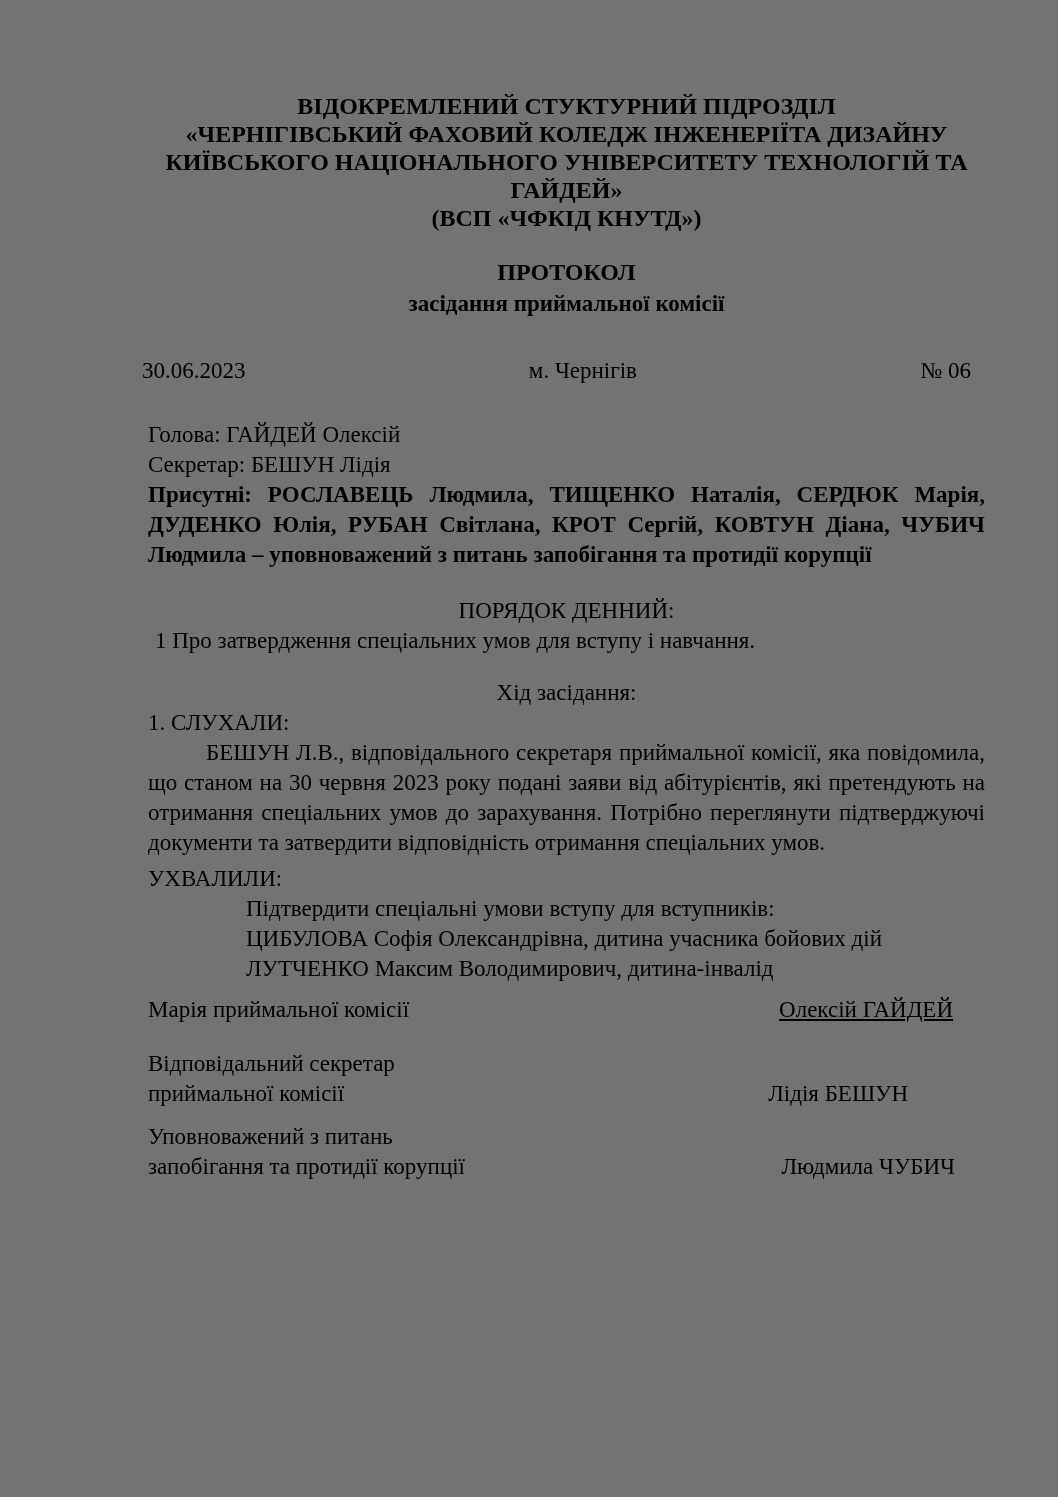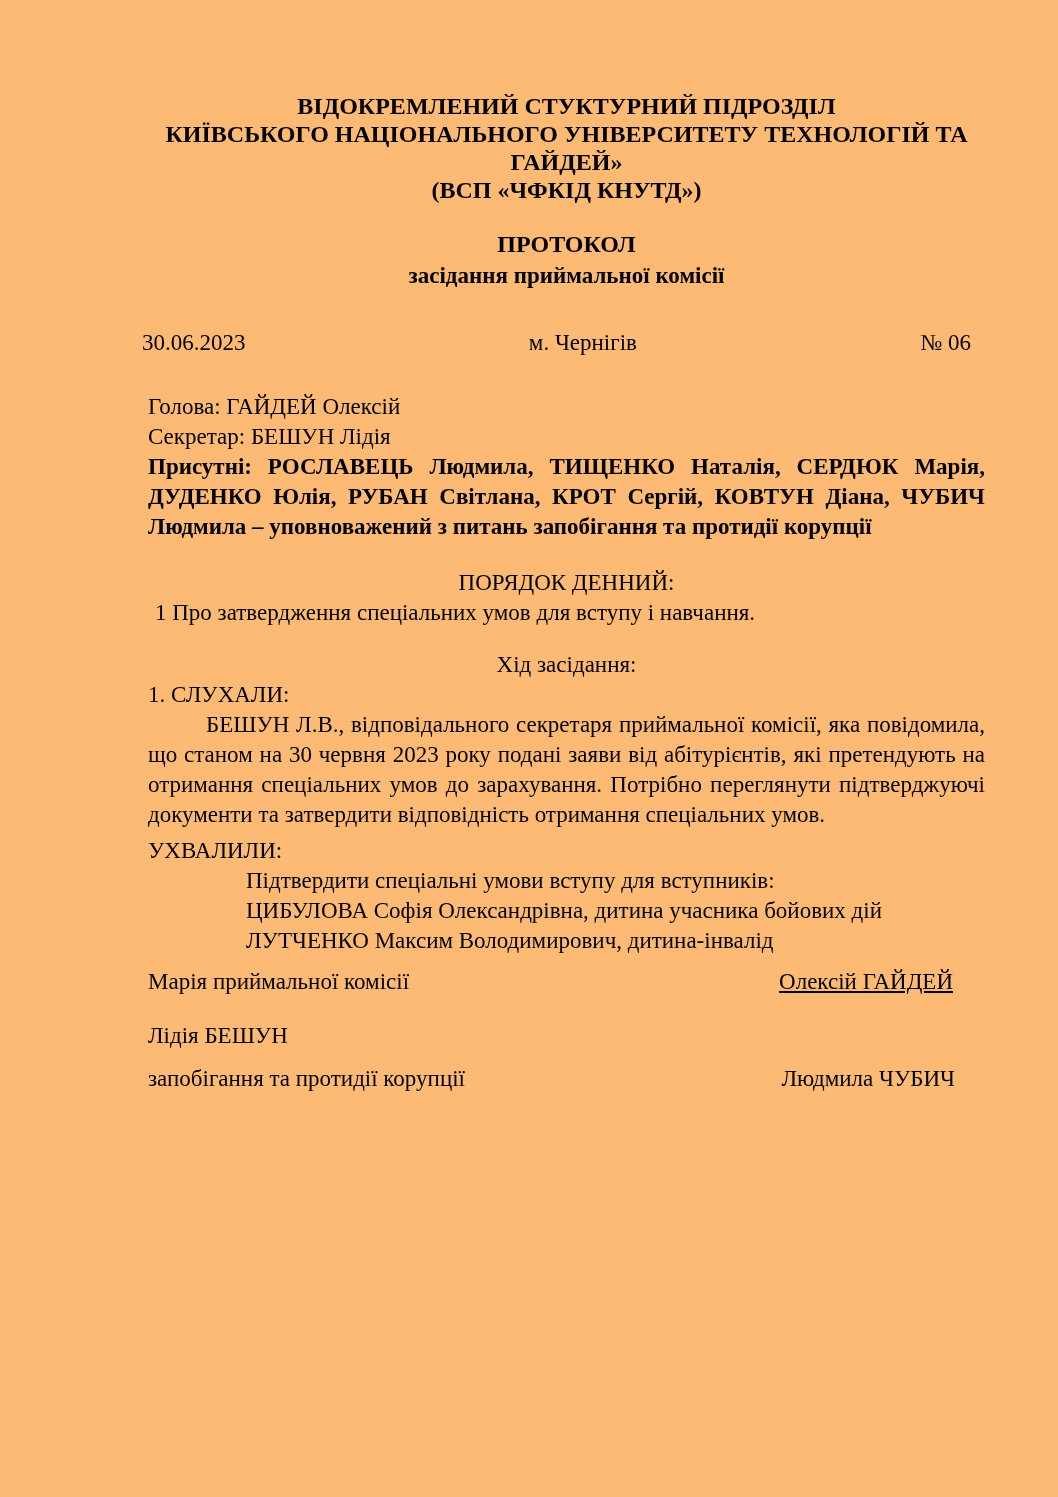--- a/index.html
+++ b/index.html
@@ -1,20 +1,20 @@
 <!DOCTYPE html>
 <html lang="uk"><head>
 <meta charset="utf-8">
 <style>
   html, body { margin: 0; padding: 0; background: #ffffff; }
   .page {
     position: relative;
     width: 1058px;
     height: 1497px;
-    background: #fdba74;
+    background: #737373;
     color: #000000;
     font-family: "Liberation Serif", "DejaVu Serif", serif;
     font-size: 23px;
     line-height: 30px;
     box-sizing: border-box;
     overflow: hidden;
   }
   .content {
     box-sizing: border-box;
     padding: 92px 73px 0 148px;
@@ -51,20 +51,21 @@
   .sig-name-3 { margin-right: 30px; }
 </style>
 </head>
 <body>
 
 <div class="page">
   <div class="content">
 
     <div class="org-header">
       <div class="org-line">ВІДОКРЕМЛЕНИЙ СТУКТУРНИЙ ПІДРОЗДІЛ</div>
+      <div class="org-line">«ЧЕРНІГІВСЬКИЙ ФАХОВИЙ КОЛЕДЖ ІНЖЕНЕРІЇТА ДИЗАЙНУ</div>
       <div class="org-line">КИЇВСЬКОГО НАЦІОНАЛЬНОГО УНІВЕРСИТЕТУ ТЕХНОЛОГІЙ ТА</div>
       <div class="org-line">ГАЙДЕЙ»</div>
       <div class="org-line">(ВСП «ЧФКІД КНУТД»)</div>
     </div>
 
     <div class="doc-title">ПРОТОКОЛ</div>
     <div class="doc-subtitle">засідання приймальної комісії</div>
 
     <div class="meta-row">
       <span class="meta-date">30.06.2023</span>
@@ -95,25 +96,30 @@
     <div class="signatures">
 
       <div class="sig-row">
         <div class="sig-role">
           <div class="line">Марія приймальної комісії</div>
         </div>
         <div class="sig-name sig-name-1">Олексій ГАЙДЕЙ</div>
       </div>
 
       <div class="sig-row">
+        <div class="sig-role">
+          <div class="line">Відповідальний секретар</div>
+          <div class="line">приймальної комісії</div>
+        </div>
         <div class="sig-name sig-name-2">Лідія БЕШУН</div>
       </div>
 
       <div class="sig-row sig-row-3">
         <div class="sig-role">
+          <div class="line">Уповноважений з питань</div>
           <div class="line">запобігання та протидії корупції</div>
         </div>
         <div class="sig-name sig-name-3">Людмила ЧУБИЧ</div>
       </div>
 
     </div>
 
   </div>
 </div>
 

